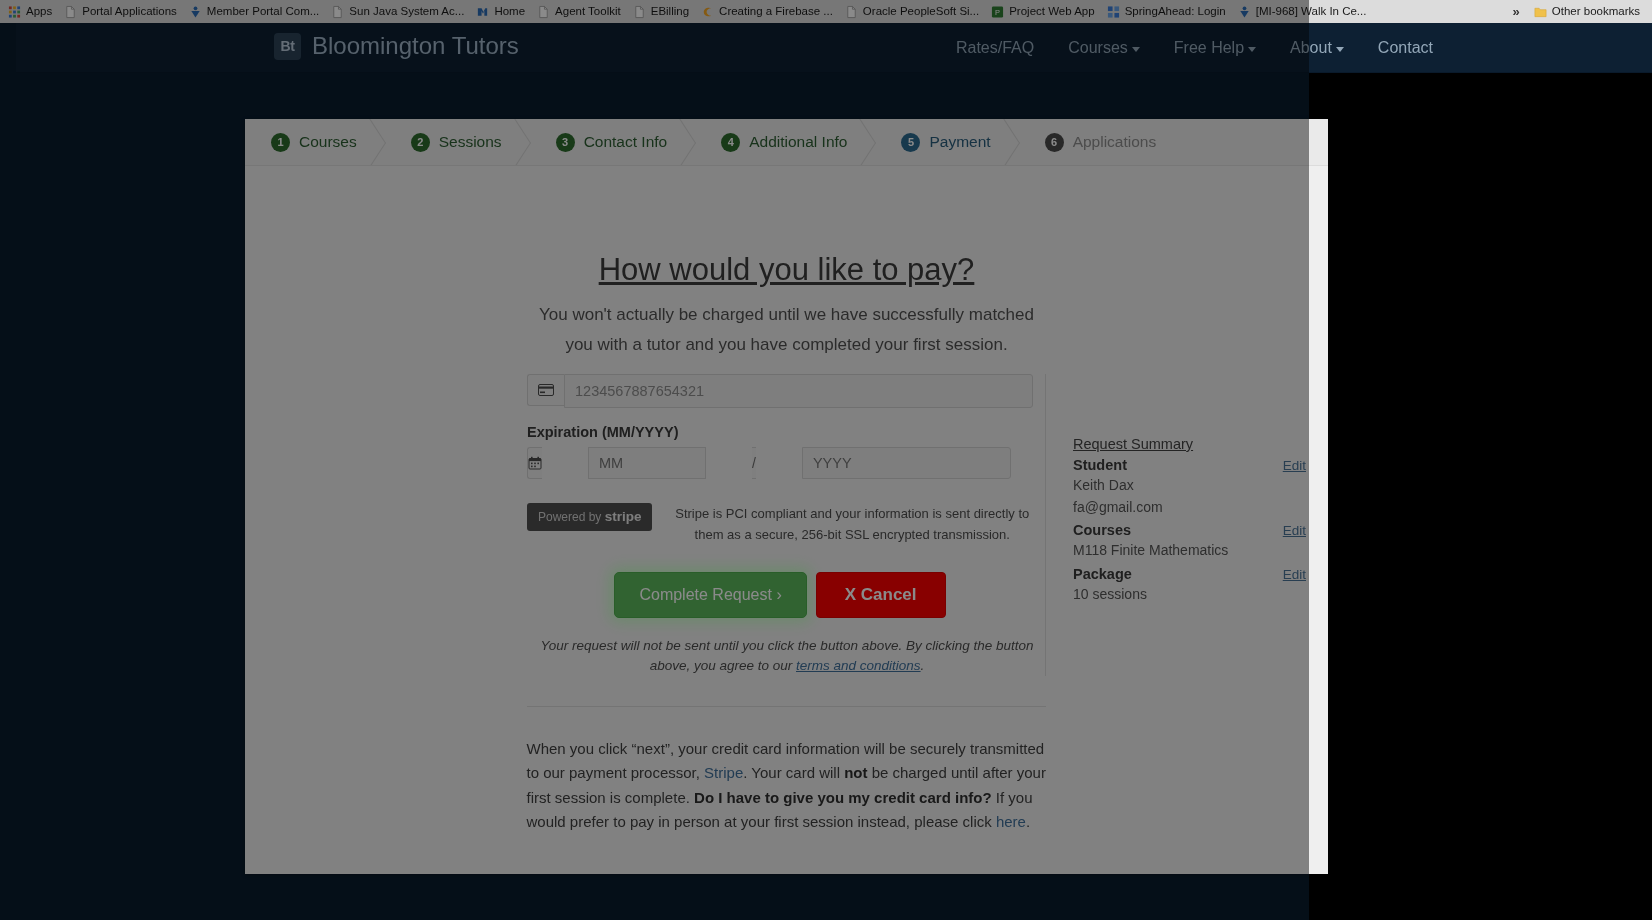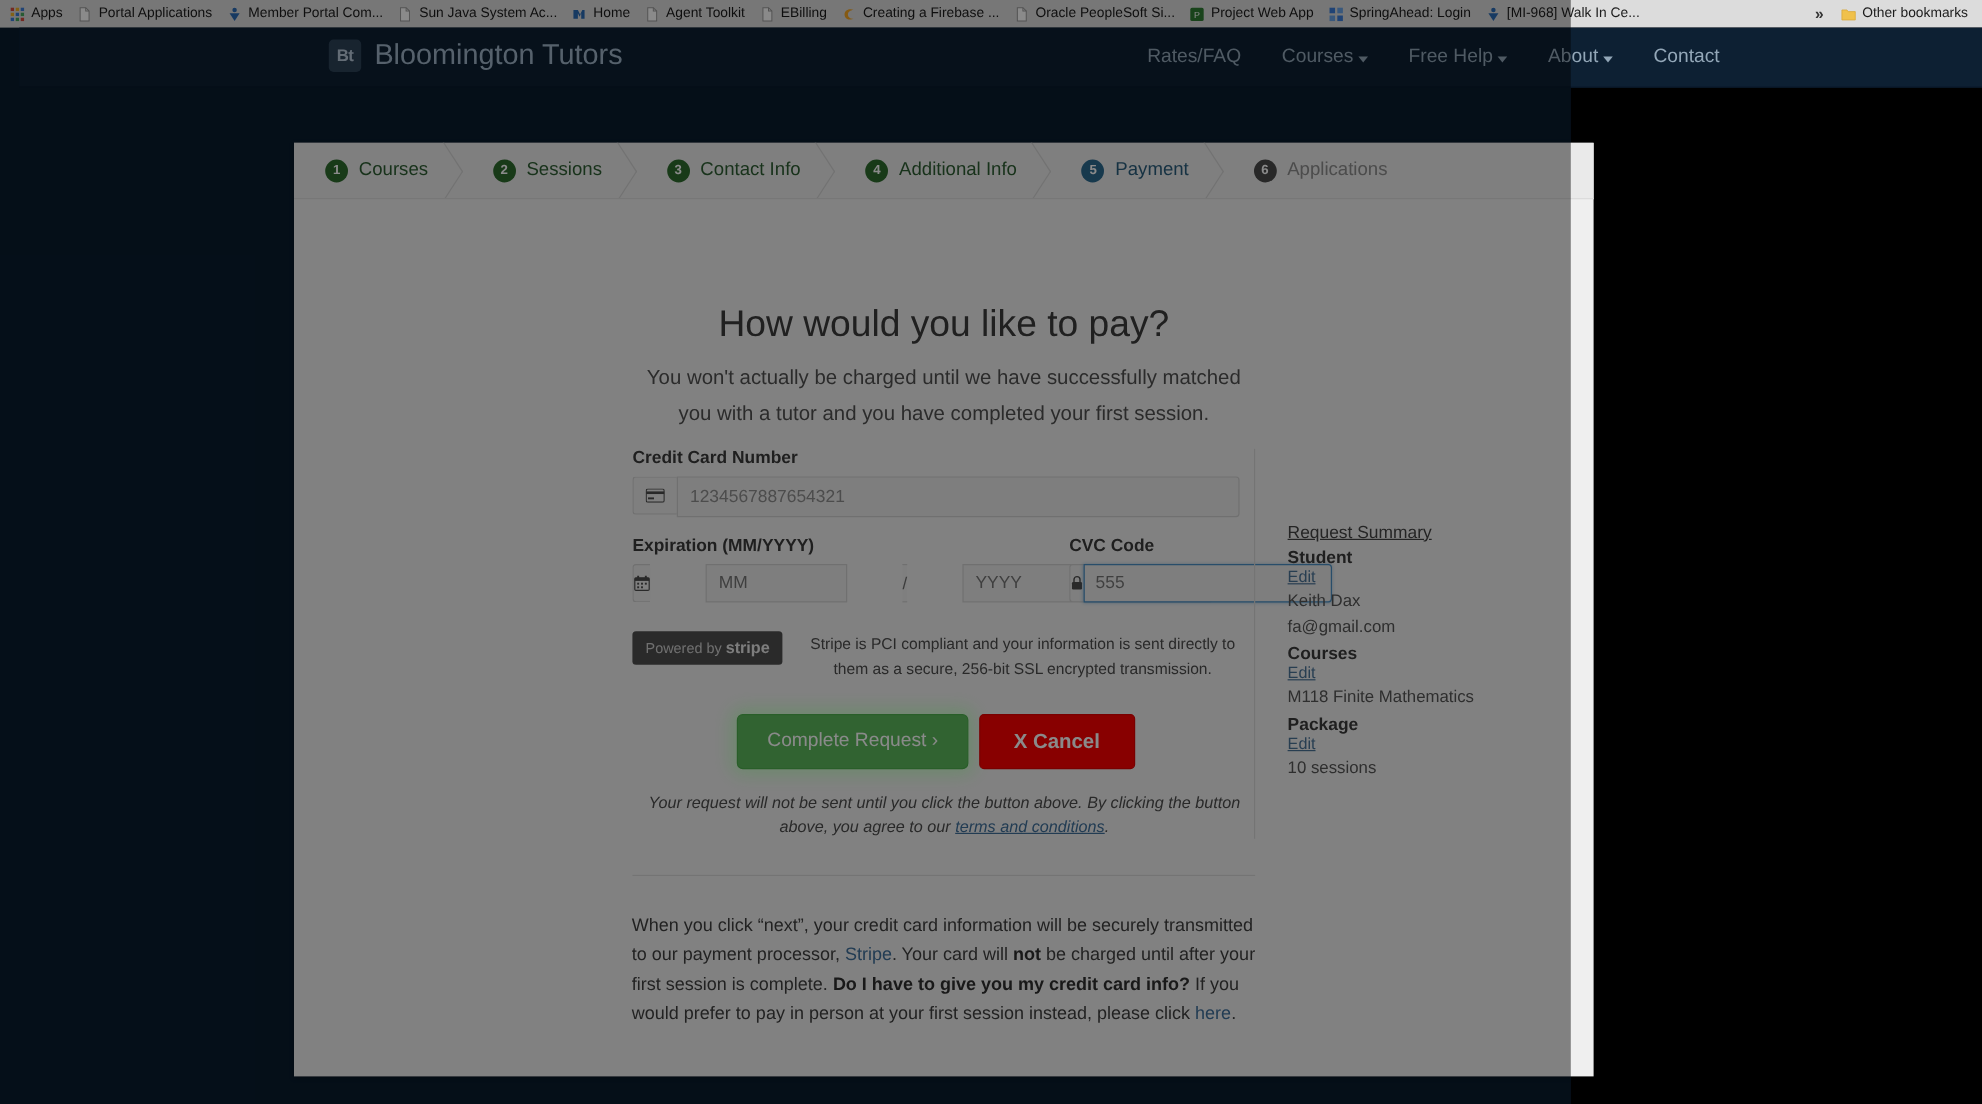--- a/index.html
+++ b/index.html
@@ -155,20 +155,21 @@
     padding: 26px 0 40px 0;
     min-height: 620px;
     position: relative;
   }
   .headline {
     text-align: center;
     font-size: 31px;
     font-weight: normal;
     color: #3b3b3b;
     margin-top: 60px;
+    text-decoration: underline;
   }
   .subhead {
     text-align: center;
     font-size: 17px;
     color: #515151;
     line-height: 1.76;
     width: 520px;
     margin: 12px auto 0 auto;
   }
 
@@ -358,21 +359,20 @@
     color: #444;
     text-decoration: underline;
     margin-bottom: 5px;
   }
   .sum-head {
     font-size: 14.5px; font-weight: bold; color: #3a3a3a;
     display: flex; justify-content: space-between;
     align-items: baseline;
     padding-right: 22px;
     margin-top: 5px;
-    flex-direction: column;
   }
   .sum-edit { font-size: 13.5px; color: #4a7397; font-weight: normal; cursor: pointer; }
   .sum-val { font-size: 14px; color: #555; margin-top: 3px; line-height: 1.38; }
 </style>
 </head>
 <body>
 
 <div id="page">
 
   <div class="bookmarks-bar">
@@ -535,21 +535,20 @@
 
     <div class="card-body">
 
       <h1 class="headline">How would you like to pay?</h1>
       <p class="subhead">You won't actually be charged until we have successfully matched you with a tutor and you have completed your first session.</p>
 
       <div class="cols">
 
         <div class="col-form">
 
-          <div class="field-label">Credit Card Number</div>
           <div class="input-group">
             <div class="addon">
               <svg width="16" height="12" viewBox="0 0 16 12">
                   <rect x="0.5" y="0.5" width="15" height="11" rx="1.5" fill="none" stroke="#4d4d4d"></rect>
                   <rect x="0.5" y="2.5" width="15" height="2.2" fill="#4d4d4d"></rect>
                   <rect x="2" y="7.5" width="5" height="1.6" fill="#4d4d4d"></rect>
                 </svg>
             </div>
             <input class="inp" type="text" placeholder="1234567887654321" style="">
           </div>
@@ -570,32 +569,20 @@
                       <rect x="3" y="9.6" width="1.6" height="1.6" fill="#4d4d4d"></rect>
                       <rect x="6.2" y="9.6" width="1.6" height="1.6" fill="#4d4d4d"></rect>
                     </svg>
                 </div>
                 <input class="exp-mm" type="text" placeholder="MM" style="">
                 <div class="slash">/</div>
                 <input class="exp-yyyy" type="text" placeholder="YYYY" style="">
               </div>
             </div>
 
-            <div class="cvc-block">
-              <div class="field-label">CVC Code</div>
-              <div class="cvc-group">
-                <div class="addon">
-                  <svg width="11" height="13" viewBox="0 0 11 13">
-                      <path d="M3 6V4a2.5 2.5 0 0 1 5 0v2" fill="none" stroke="#4d4d4d" stroke-width="1.2"></path>
-                      <rect x="1.3" y="6" width="8.4" height="6.2" rx="1" fill="#4d4d4d"></rect>
-                    </svg>
-                </div>
-                <input class="cvc-input" type="text" autofocus="" placeholder="555" style="">
-              </div>
-            </div>
           </div>
 
           <div class="stripe-row">
             <div class="stripe-badge">
               <span>Powered by</span>
               <b>stripe</b>
             </div>
             <div class="stripe-note">Stripe is PCI compliant and your information is sent directly to them as a secure, 256-bit SSL encrypted transmission.</div>
           </div>
 

